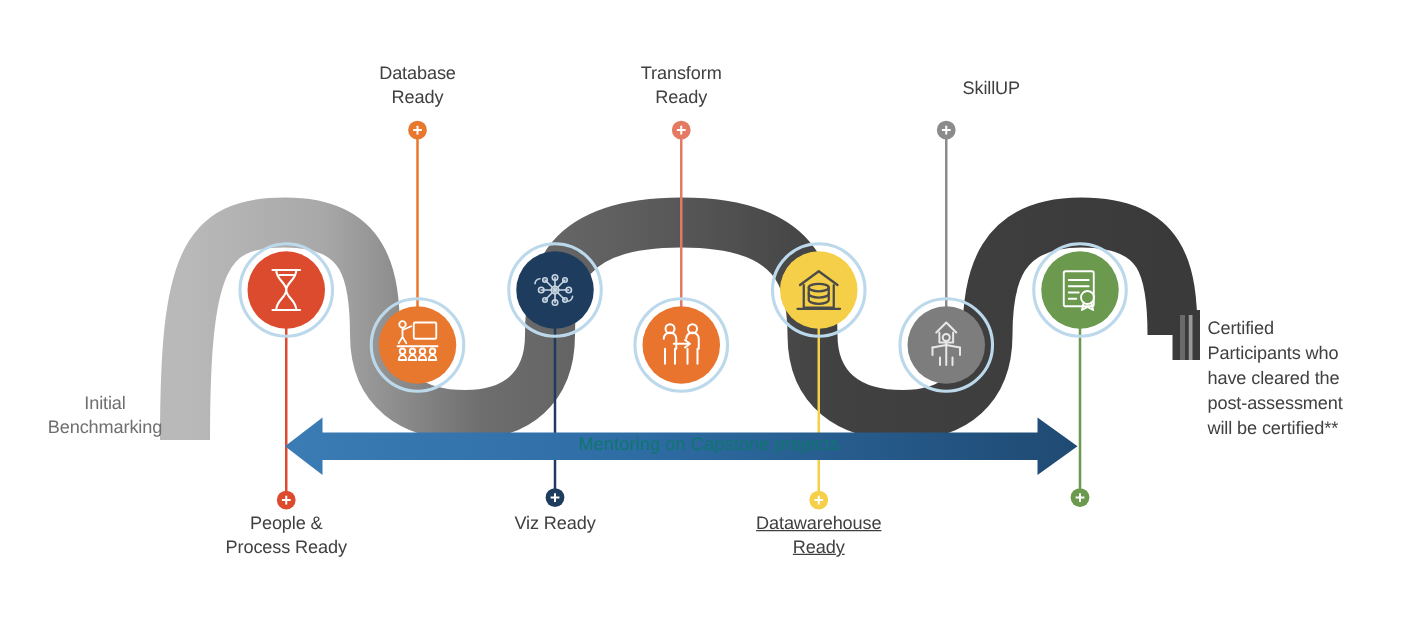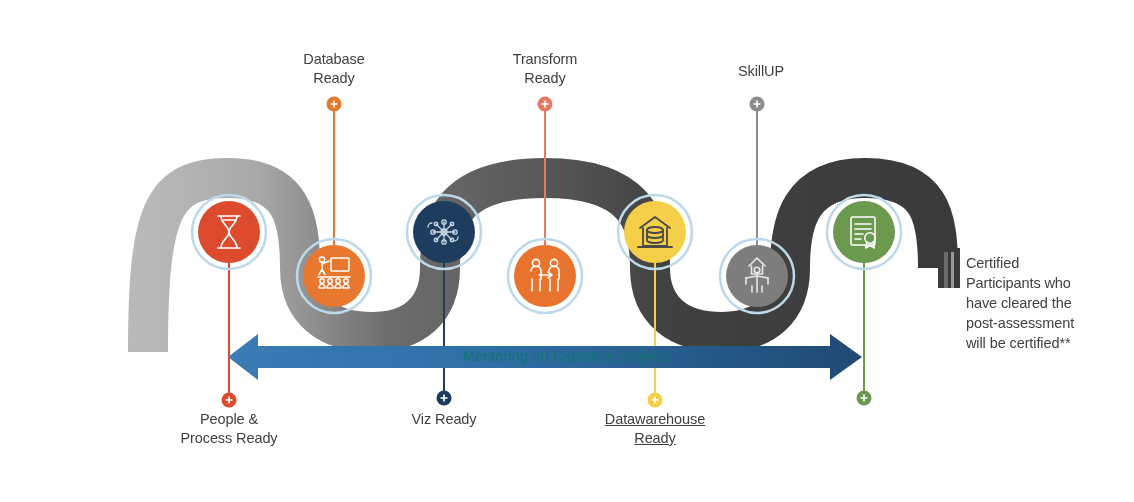--- a/index.html
+++ b/index.html
@@ -230,28 +230,30 @@
       <circle cx="864" cy="232" r="31" fill="#6b9a4e"></circle>
       <g fill="none" stroke="#ffffff" stroke-width="1.5" stroke-linejoin="round" stroke-linecap="round">
         <rect x="851" y="217" width="24" height="28" rx="1.5"></rect>
         <path d="M 855 224 h16 M 855 229 h16 M 855 234 h8 M 855 239 h6"></path>
         <circle cx="870" cy="238" r="5.2"></circle>
         <path d="M 867 242 l-1.5 6 l4.5 -2.5 l4.5 2.5 l-1.5 -6"></path>
       </g>
     </g>
   </svg>
 
+  <div class="lbl gray" style="left:14px; top:314px; width:140px;">Initial
+Benchmarking</div>
 
   <div class="lbl" style="left:264px; top:50px; width:140px;">Database
 Ready</div>
 
   <div class="lbl" style="left:475px; top:50px; width:140px;">Transform
 Ready</div>
 
-  <div class="lbl" style="left:691px; top:62px; width:140px;">SkillUP</div>
+  <div class="lbl" style="left:723px; top:62px; width:140px;">SkillUP</div>
 
   <div class="lbl" style="left:159px; top:410px; width:140px;">People &amp;
 Process Ready</div>
 
   <div class="lbl" style="left:374px; top:410px; width:140px;">Viz Ready</div>
 
   <div class="lbl" style="left:575px; top:410px; width:160px;text-decoration:underline;">Datawarehouse
 Ready</div>
 
 

